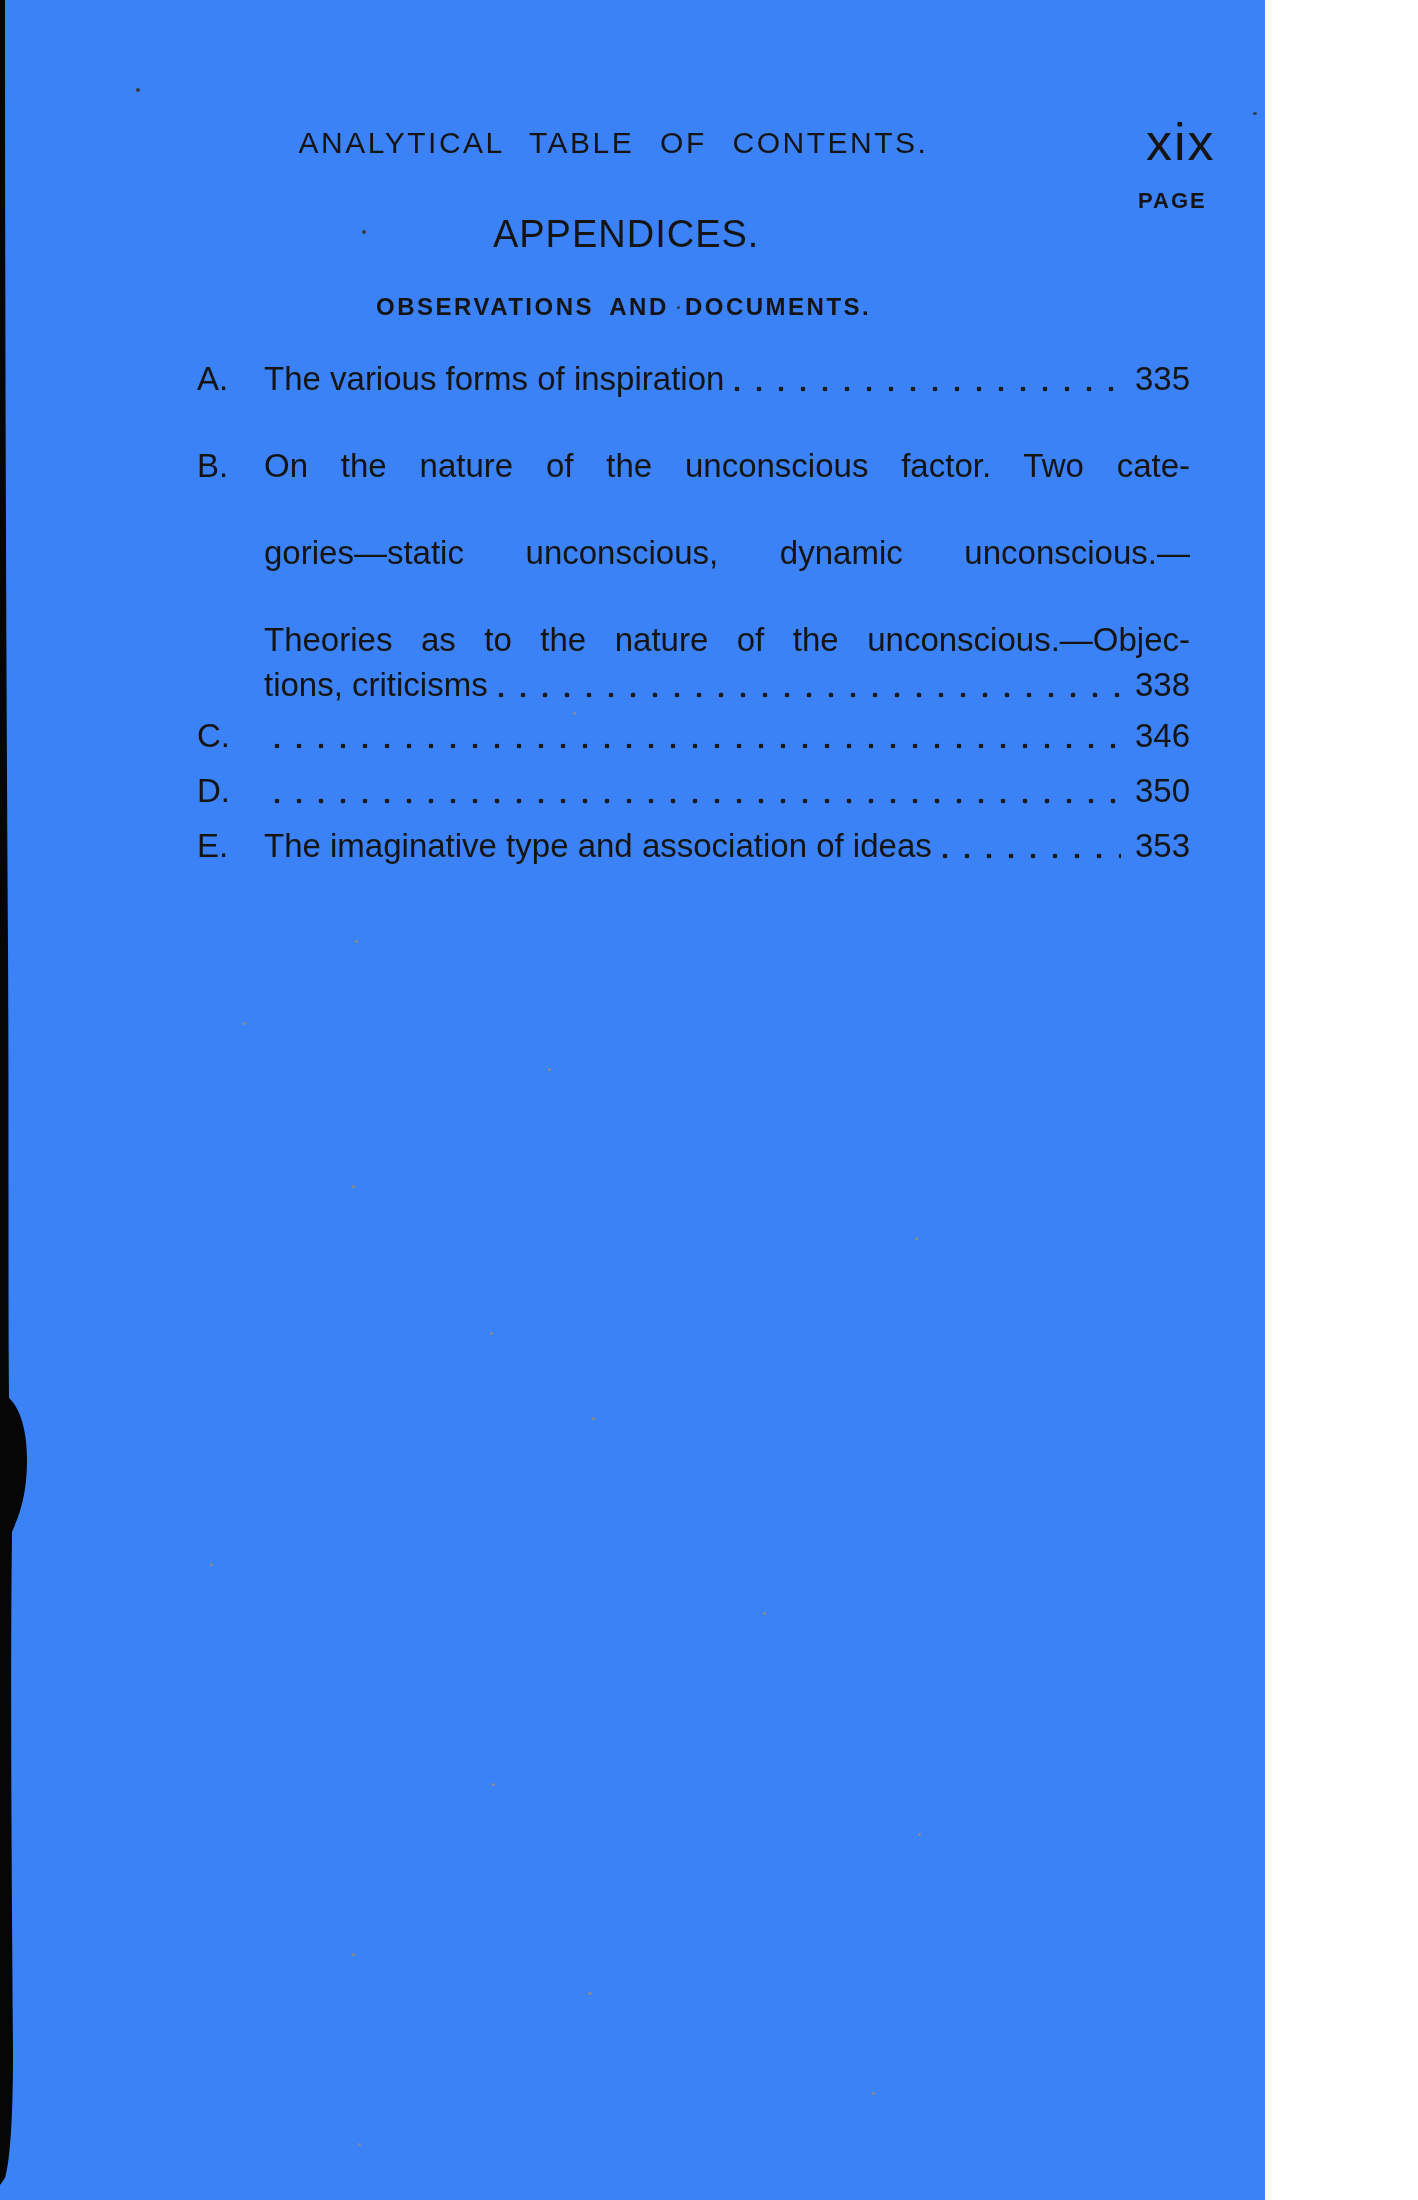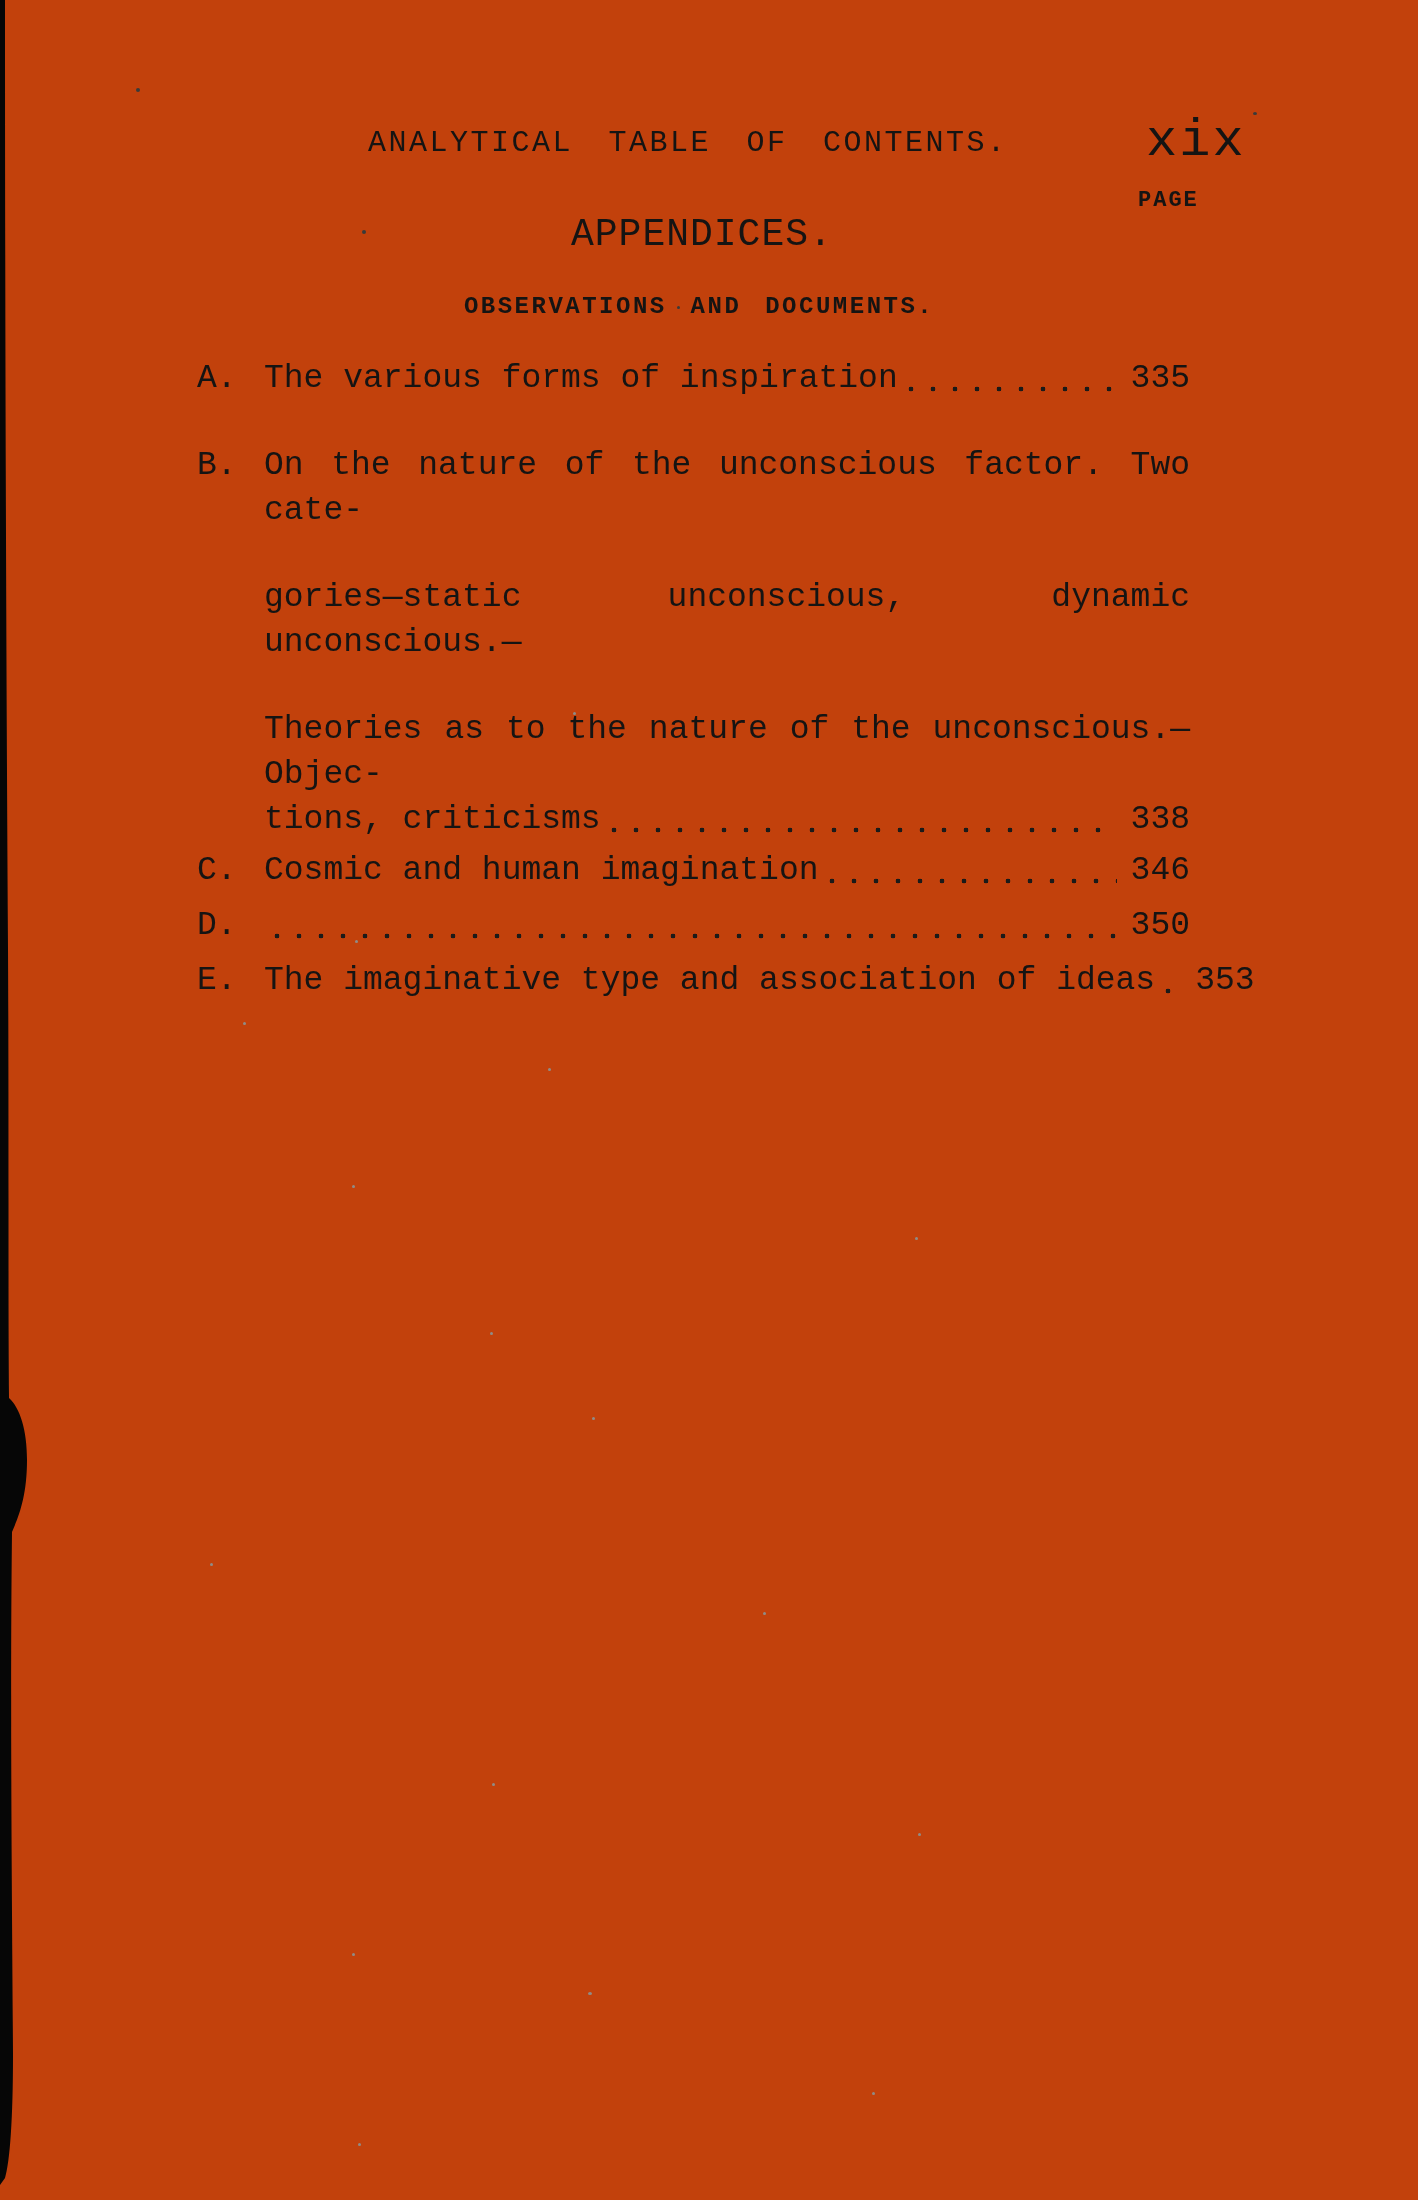--- a/index.html
+++ b/index.html
@@ -1,22 +1,22 @@
 <!DOCTYPE html>
 <html><head>
 <meta charset="utf-8">
 <style>
   html, body { margin: 0; padding: 0; }
   .page {
     position: relative;
-    width: 1418px;
+    width: 1265px;
     height: 2200px;
-    background: #c2410c;
+    background: #3b82f6;
     color: #151413;
-    font-family: Liberation Mono, monospace;
+    font-family: Liberation Sans, sans-serif;
     overflow: hidden;
   }
 
   
   .running-title {
     position: absolute;
     top: 126px;
     left: 48.5%;
     transform: translateX(-50%);
     font-size: 30px;
@@ -138,21 +138,20 @@
       <div class="toc-line leader-line">
         <span class="toc-text">tions, criticisms</span>
         <span class="dot-leader"></span>
         <span class="toc-page">338</span>
       </div>
     </div>
 
     <div class="toc-item gap-c">
       <span class="toc-letter">C.</span>
       <div class="toc-line leader-line">
-        <span class="toc-text">Cosmic and human imagination</span>
         <span class="dot-leader"></span>
         <span class="toc-page">346</span>
       </div>
     </div>
 
     <div class="toc-item gap-d">
       <span class="toc-letter">D.</span>
       <div class="toc-line leader-line">
         <span class="dot-leader"></span>
         <span class="toc-page">350</span>

